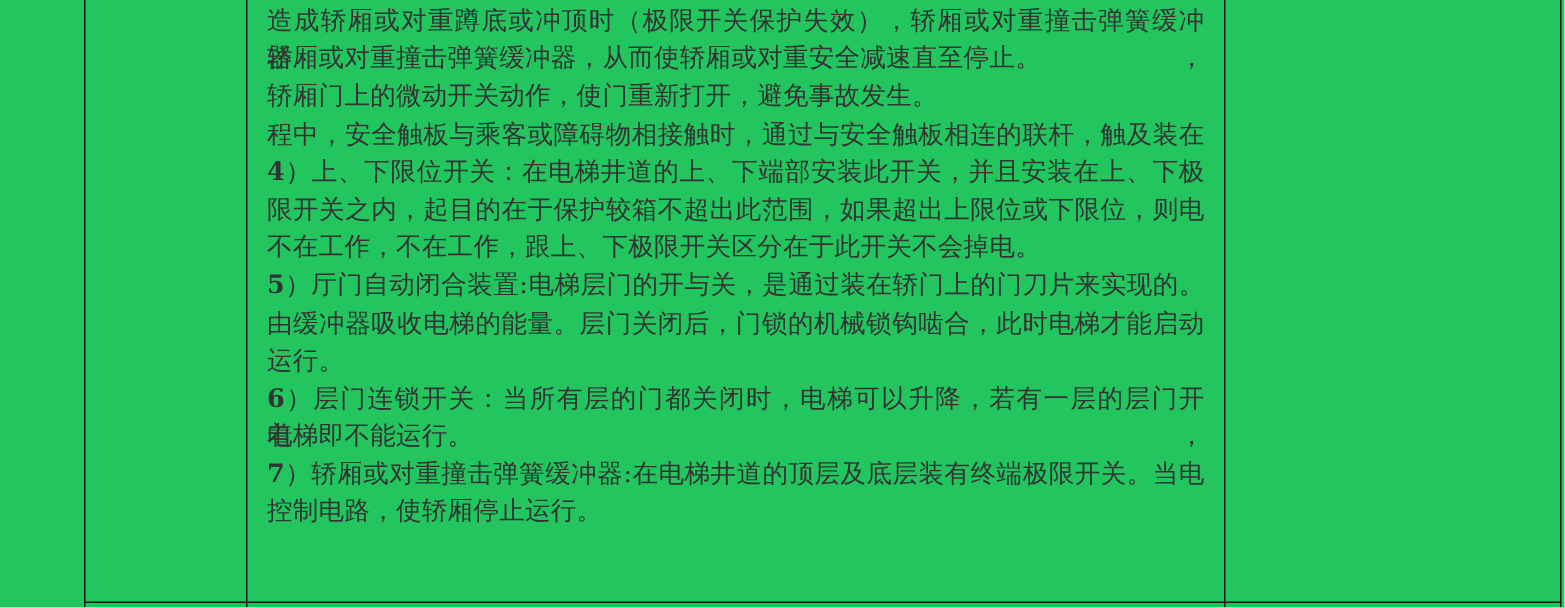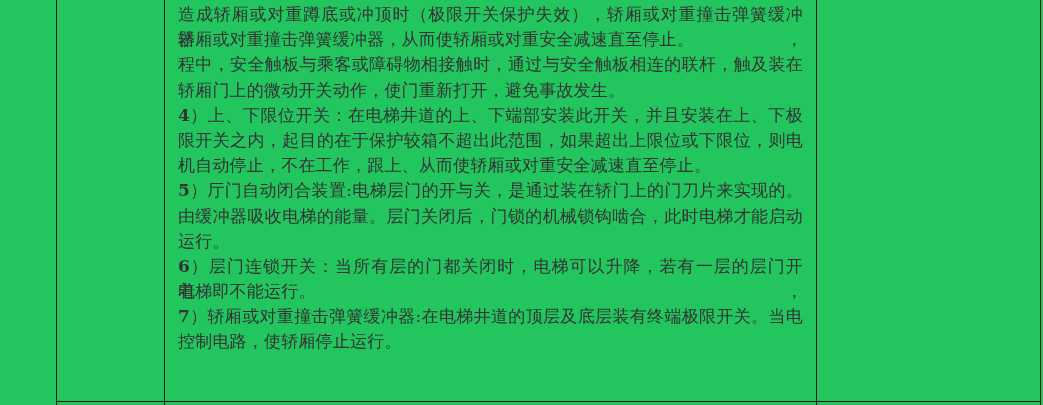--- a/index.html
+++ b/index.html
@@ -67,34 +67,34 @@
   <div class="hline-bottom"></div>
 
   <div class="cell-text">
 
   <div class="text-line fill">
         <b class="list-number"></b><span>造成轿厢或对重蹲底或冲顶时（极限开关保护失效），轿厢或对重撞击弹簧缓冲器，</span>
       </div>
       <div class="text-line">
         <b class="list-number"></b><span>轿厢或对重撞击弹簧缓冲器，从而使轿厢或对重安全减速直至停止。</span>
       </div>
+      <div class="text-line">
+        <b class="list-number"></b><span>轿厢门上的微动开关动作，使门重新打开，避免事故发生。</span>
+      </div>
       <div class="text-line fill">
         <b class="list-number"></b><span>程中，安全触板与乘客或障碍物相接触时，通过与安全触板相连的联杆，触及装在</span>
-      </div>
-      <div class="text-line">
-        <b class="list-number"></b><span>轿厢门上的微动开关动作，使门重新打开，避免事故发生。</span>
       </div>
       <div class="text-line fill">
         <b class="list-number">4</b><span>）上、下限位开关：在电梯井道的上、下端部安装此开关，并且安装在上、下极</span>
       </div>
       <div class="text-line fill">
         <b class="list-number"></b><span>限开关之内，起目的在于保护较箱不超出此范围，如果超出上限位或下限位，则电</span>
       </div>
       <div class="text-line">
-        <b class="list-number"></b><span>机自动停止，不在工作，跟上、从而使轿厢或对重安全减速直至停止。</span>
+        <b class="list-number"></b><span>不在工作，不在工作，跟上、下极限开关区分在于此开关不会掉电。</span>
       </div>
       <div class="text-line fill">
         <b class="list-number">5</b><span>）厅门自动闭合装置:电梯层门的开与关，是通过装在轿门上的门刀片来实现的。</span>
       </div>
       <div class="text-line fill">
         <b class="list-number"></b><span>由缓冲器吸收电梯的能量。层门关闭后，门锁的机械锁钩啮合，此时电梯才能启动</span>
       </div>
       <div class="text-line">
         <b class="list-number"></b><span>运行。</span>
       </div>

